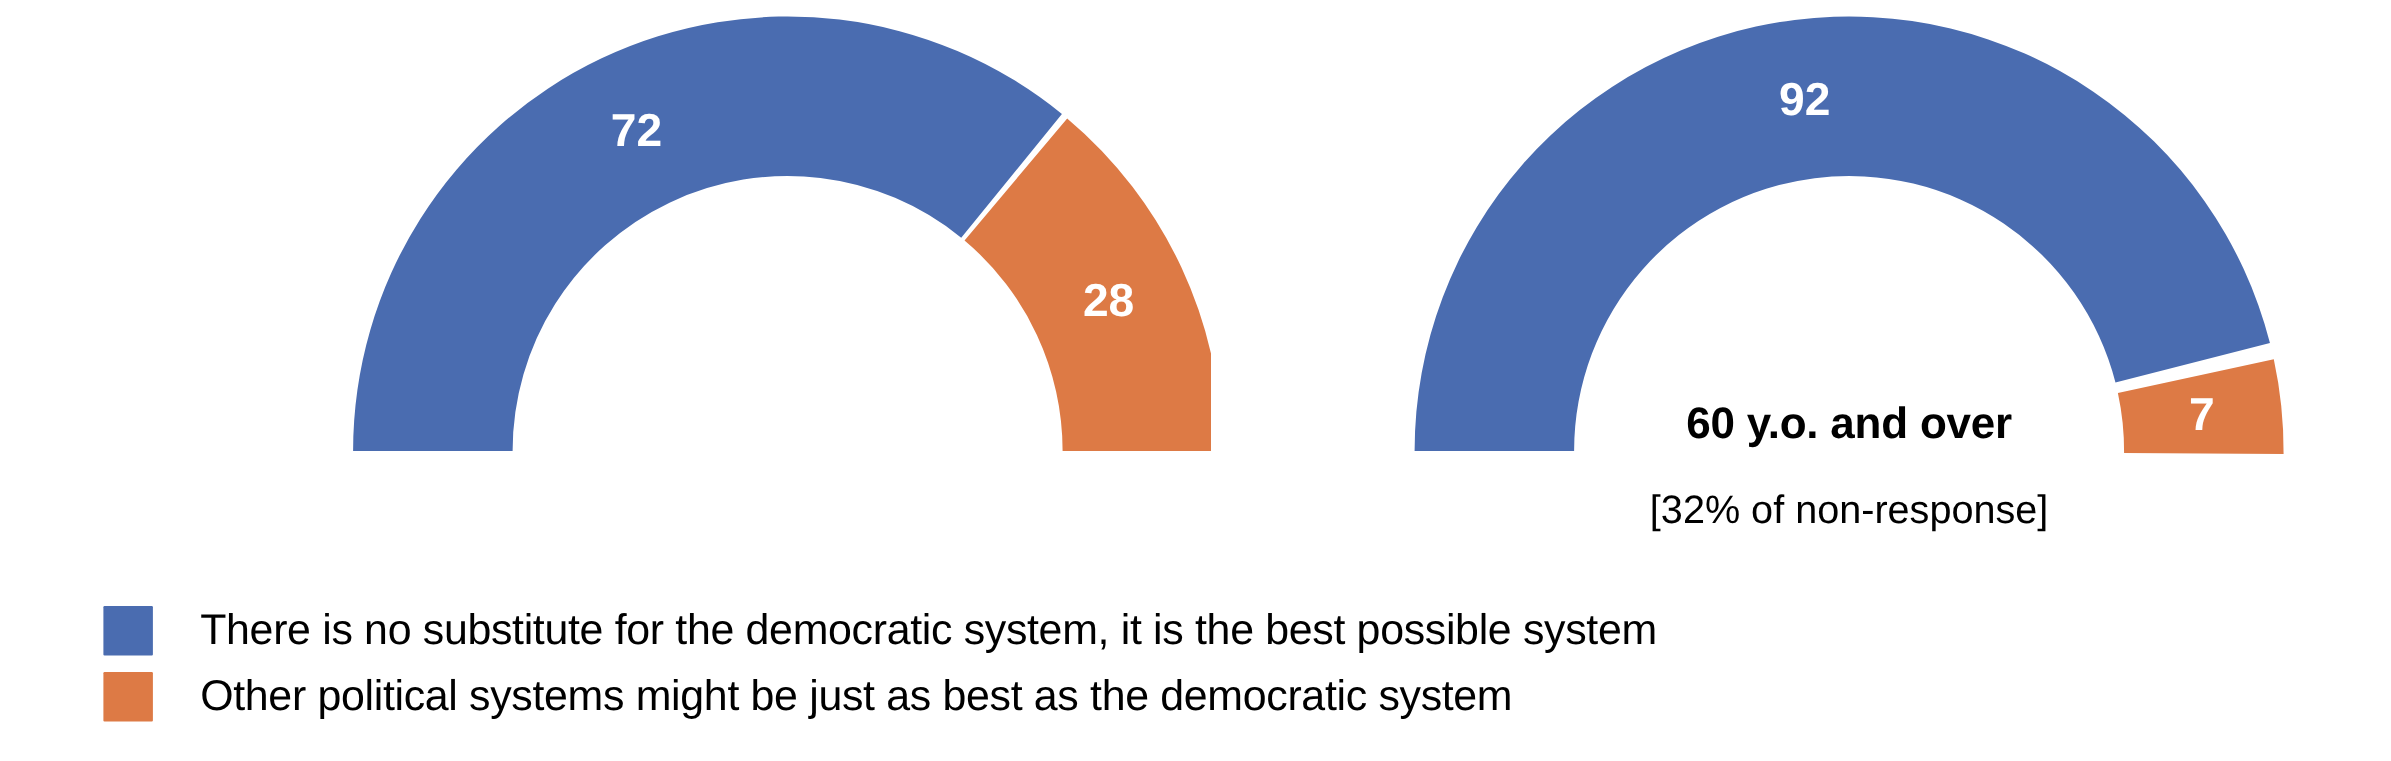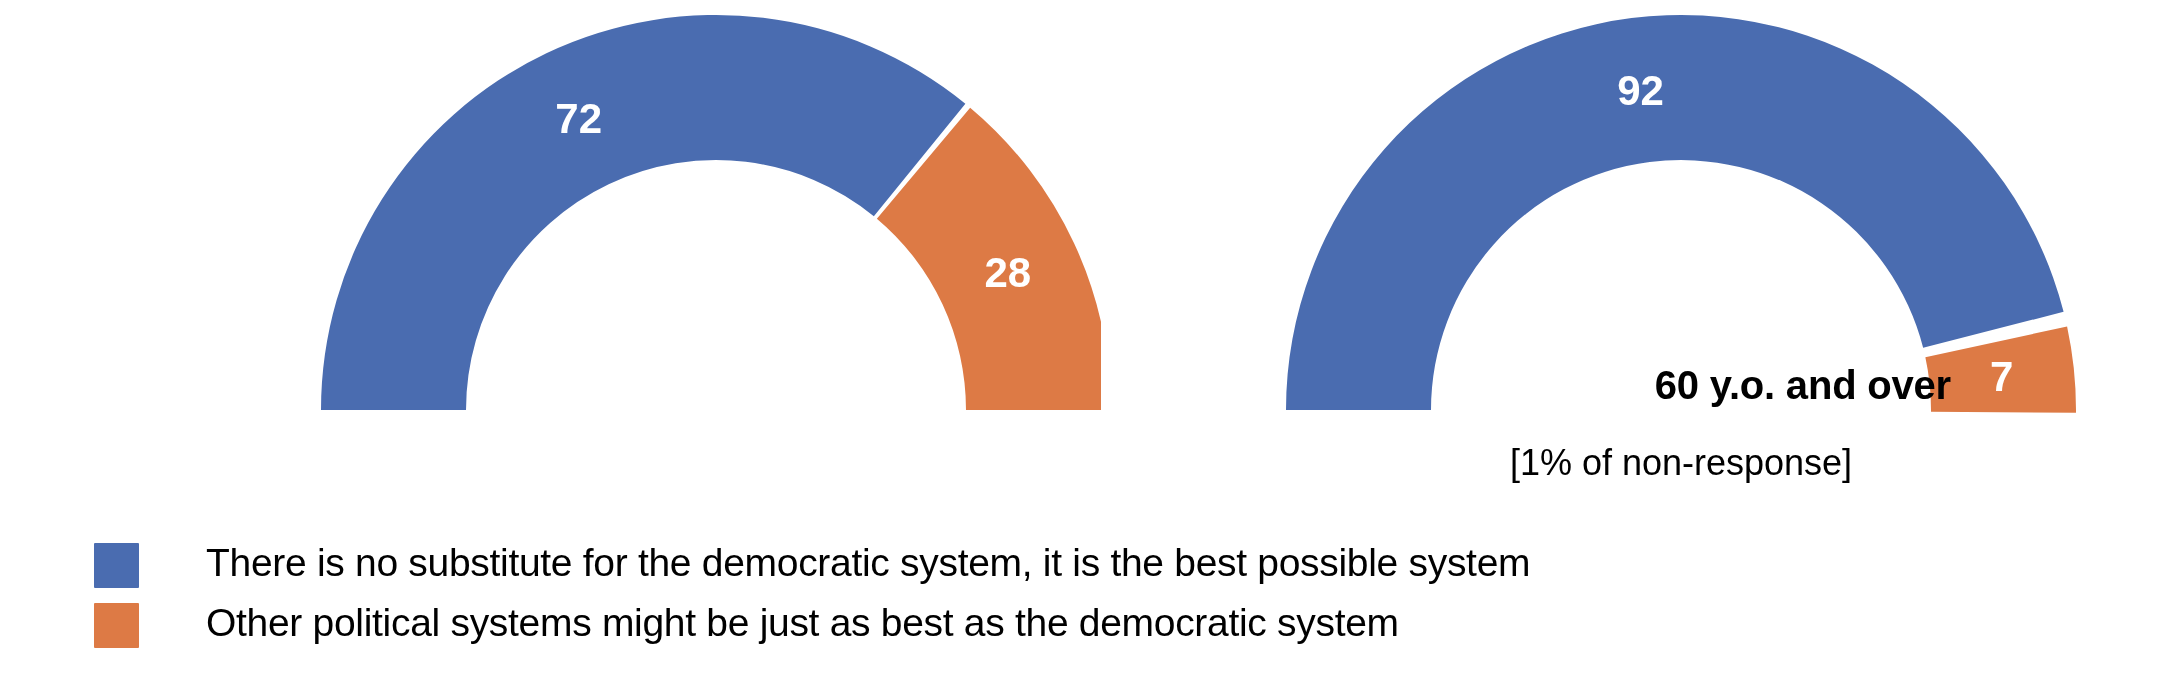--- a/index.html
+++ b/index.html
@@ -47,44 +47,43 @@
     position: absolute;
     text-align: center;
     font-family: "Liberation Sans", sans-serif;
     font-weight: bold;
     font-size: 40px;
     color: #000000;
     letter-spacing: -0.2px;
     white-space: nowrap;
   }
   #caption-1 { left: 440px; top: 363px; width: 530px; }
-  #caption-2 { left: 1400px; top: 363px; width: 540px; text-align: right; }
+  #caption-2 { left: 1400px; top: 363px; width: 540px; }
 
   .gauge-note {
     position: absolute;
     text-align: center;
     font-family: "Liberation Sans", sans-serif;
     font-weight: normal;
     font-size: 36px;
     color: #000000;
     white-space: nowrap;
   }
   #note-2 { left: 1400px; top: 442px; width: 540px; }
 
   #legend {
     position: absolute;
     left: 83px;
     top: 543px;
     width: 2000px;
   }
   .legend-row {
     display: flex;
-    align-items: flex-start;
+    align-items: center;
     height: 60px;
-    gap: 24px;
   }
   .legend-swatch {
     width: 45px;
     height: 45px;
     flex: 0 0 45px;
     border-radius: 1px;
   }
   .legend-label {
     margin-left: 43px;
     font-family: "Liberation Sans", sans-serif;
@@ -119,21 +118,21 @@
         <path id="g2-blue" d="M 275 409.99999999999994 A 395 395 0 0 1 1052.5903486458092 311.76749456988233 L 912.1457902821578 347.82752820878625 A 250 250 0 0 0 420 409.99999999999994 Z" fill="#4A6CB0"></path>
         <path id="g2-orange" d="M 1056.0792782430078 326.52670540012144 A 395 395 0 0 1 1064.990374128631 412.7575978176948 L 919.9939076763487 411.74531507449035 A 250 250 0 0 0 914.353973571524 357.16880088615284 Z" fill="#DD7A45"></path>
       </g>
       <text id="g2-blue-label" class="slice-value" x="629.5800321755119" y="90.0430088260809">92</text>
       <text id="g2-orange-label" class="slice-value" x="990.7916585202887" y="376.8494068861129">7</text>
     </svg>
   </div>
 
   <div class="gauge-caption" id="caption-2">60 y.o. and over</div>
 
-  <div class="gauge-note" id="note-2">[1% of non-response]</div>
+  <div class="gauge-note" id="note-2">[32% of non-response]</div>
 
   <div id="legend">
     <div class="legend-row">
       <span class="legend-swatch" id="legend-swatch-1" style="background: rgb(74, 108, 176);"></span>
       <span class="legend-label">There is no substitute for the democratic system, it is the best possible system</span>
     </div>
     <div class="legend-row">
       <span class="legend-swatch" id="legend-swatch-2" style="background: rgb(221, 122, 69);"></span>
       <span class="legend-label">Other political systems might be just as best as the democratic system</span>
     </div>

